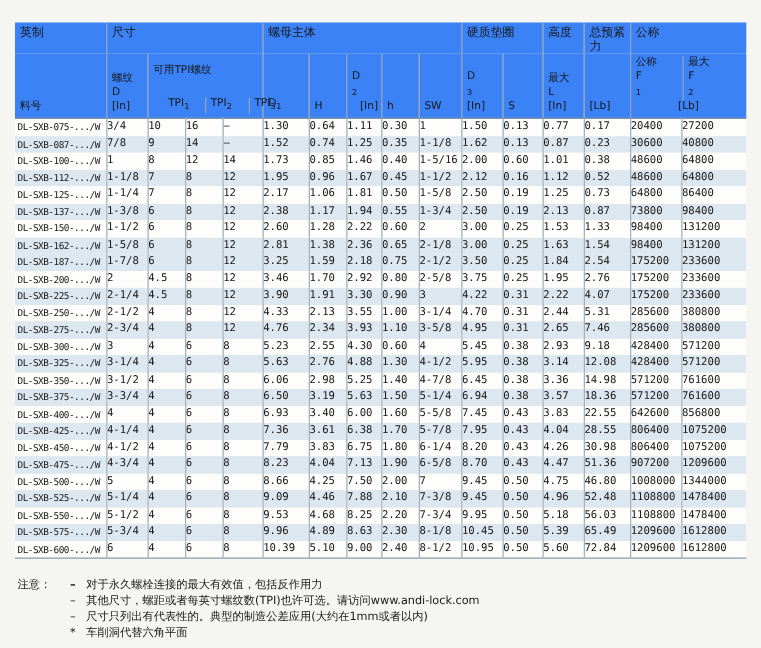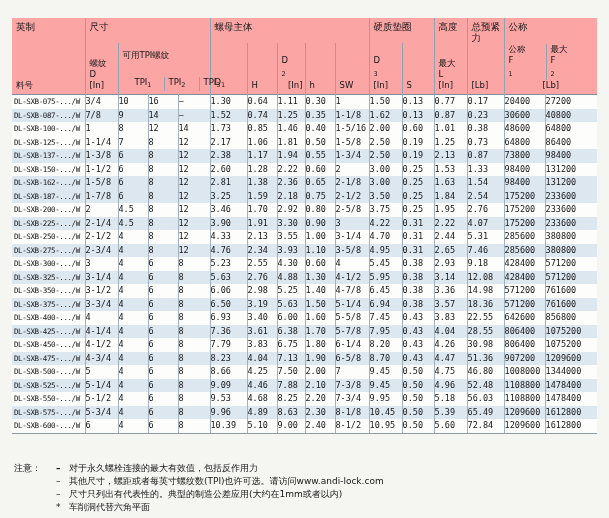--- a/index.html
+++ b/index.html
@@ -10,21 +10,21 @@
     color:#161616;
     -webkit-font-smoothing:none;
   }
   .page{position:relative;width:609px;height:518px;}
   table.cat{
     border-collapse:collapse;table-layout:fixed;
     position:absolute;left:12px;top:18px;width:585px;
   }
   table.cat th,table.cat td{padding:0;margin:0;font-weight:normal;}
   
-  thead{background:#fca5a5;}
+  thead{background:#3b82f6;}
   thead tr.r1 th{
     height:22px;vertical-align:top;text-align:left;
     font-size:9.5px;line-height:11px;padding:3px 0 0 4px;
   }
   thead tr.r2 th{
     height:48px;vertical-align:bottom;text-align:left;
     font-size:8.5px;line-height:11px;padding:0 0 3px 4px;
   }
   thead tr.r1 th.gb, thead tr.r2 th{border-left:1px solid #93a3b1;}
   thead tr.r1 th:first-child, thead tr.r2 th:first-child{border-left:none;}
@@ -216,20 +216,38 @@
           <td>1.46</td>
           <td>0.40</td>
           <td>1-5/16</td>
           <td>2.00</td>
           <td>0.60</td>
           <td>1.01</td>
           <td>0.38</td>
           <td>48600</td>
           <td>64800</td>
         </tr>
+        <tr class="alt">
+          <td>DL-SXB-112-.../W</td>
+          <td>1-1/8</td>
+          <td>7</td>
+          <td>8</td>
+          <td>12</td>
+          <td>1.95</td>
+          <td>0.96</td>
+          <td>1.67</td>
+          <td>0.45</td>
+          <td>1-1/2</td>
+          <td>2.12</td>
+          <td>0.16</td>
+          <td>1.12</td>
+          <td>0.52</td>
+          <td>48600</td>
+          <td>64800</td>
+        </tr>
         <tr>
           <td>DL-SXB-125-.../W</td>
           <td>1-1/4</td>
           <td>7</td>
           <td>8</td>
           <td>12</td>
           <td>2.17</td>
           <td>1.06</td>
           <td>1.81</td>
           <td>0.50</td>

